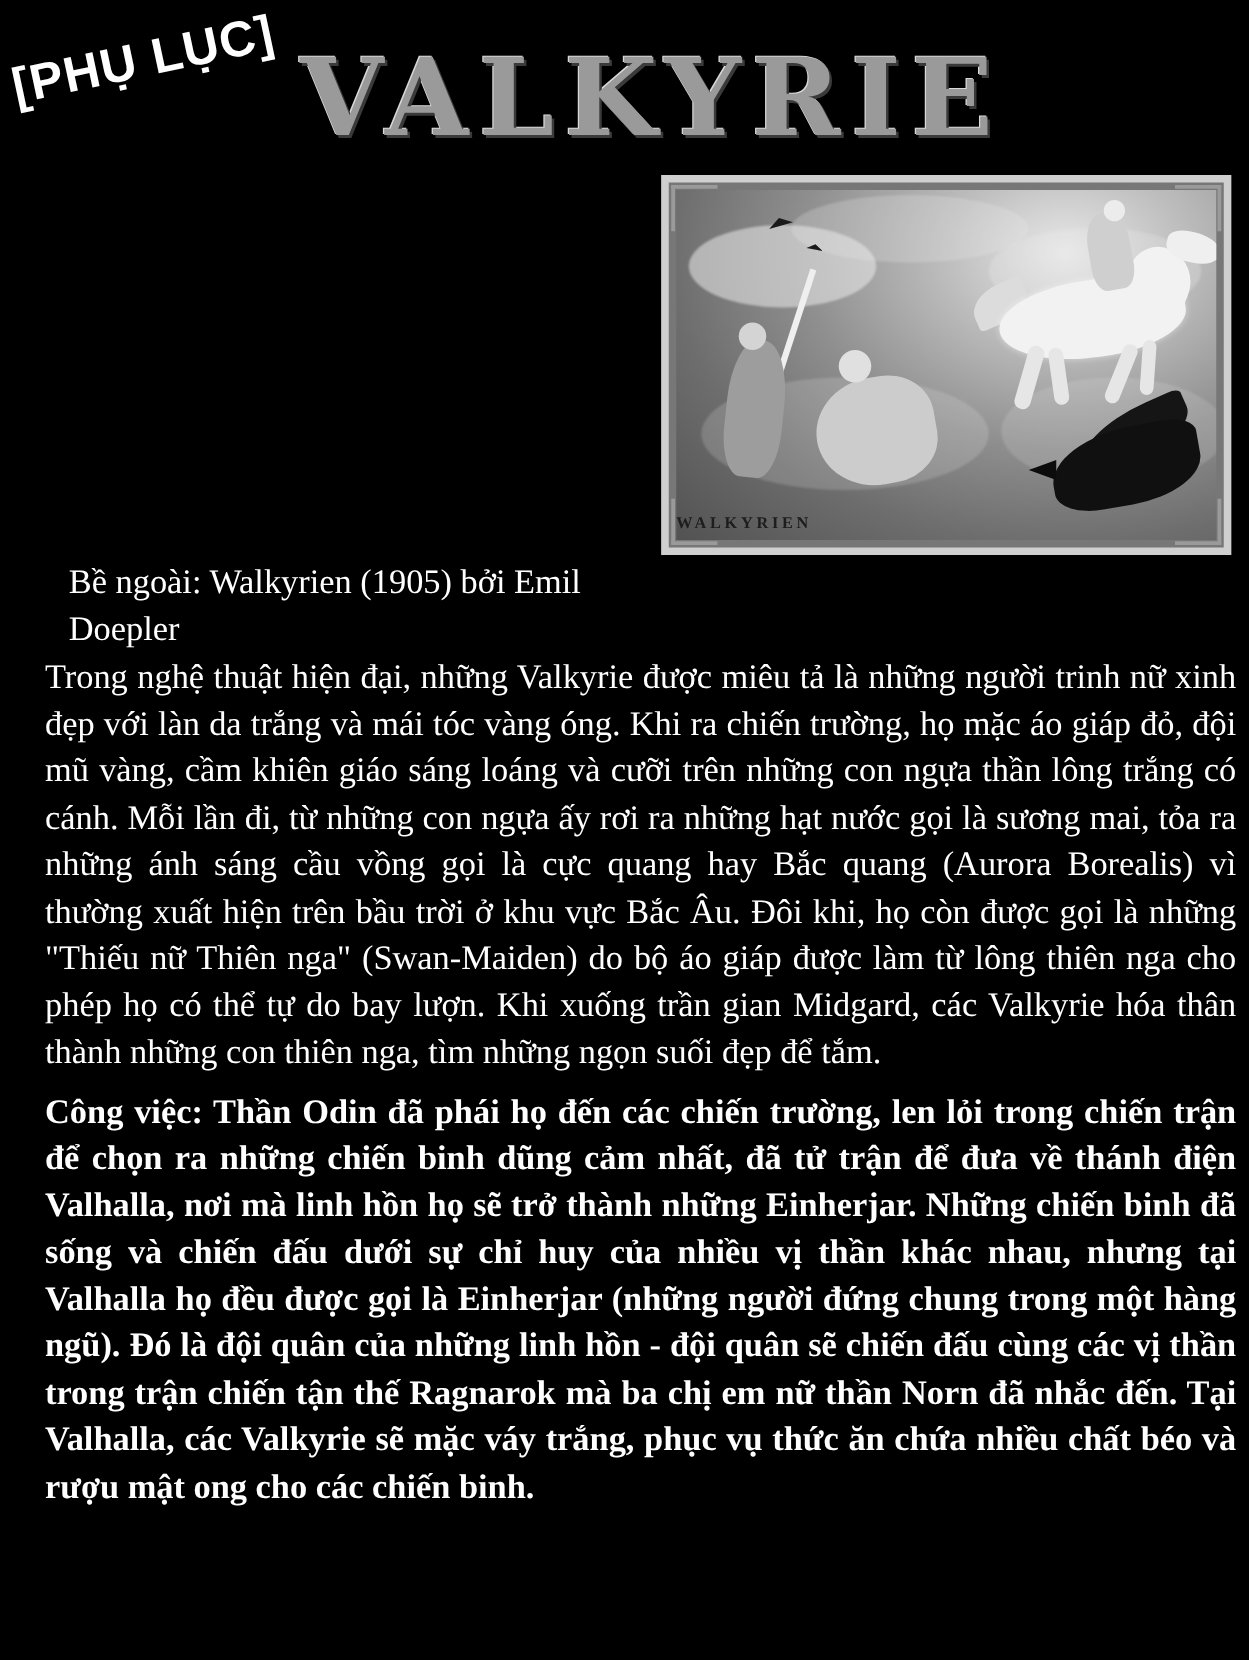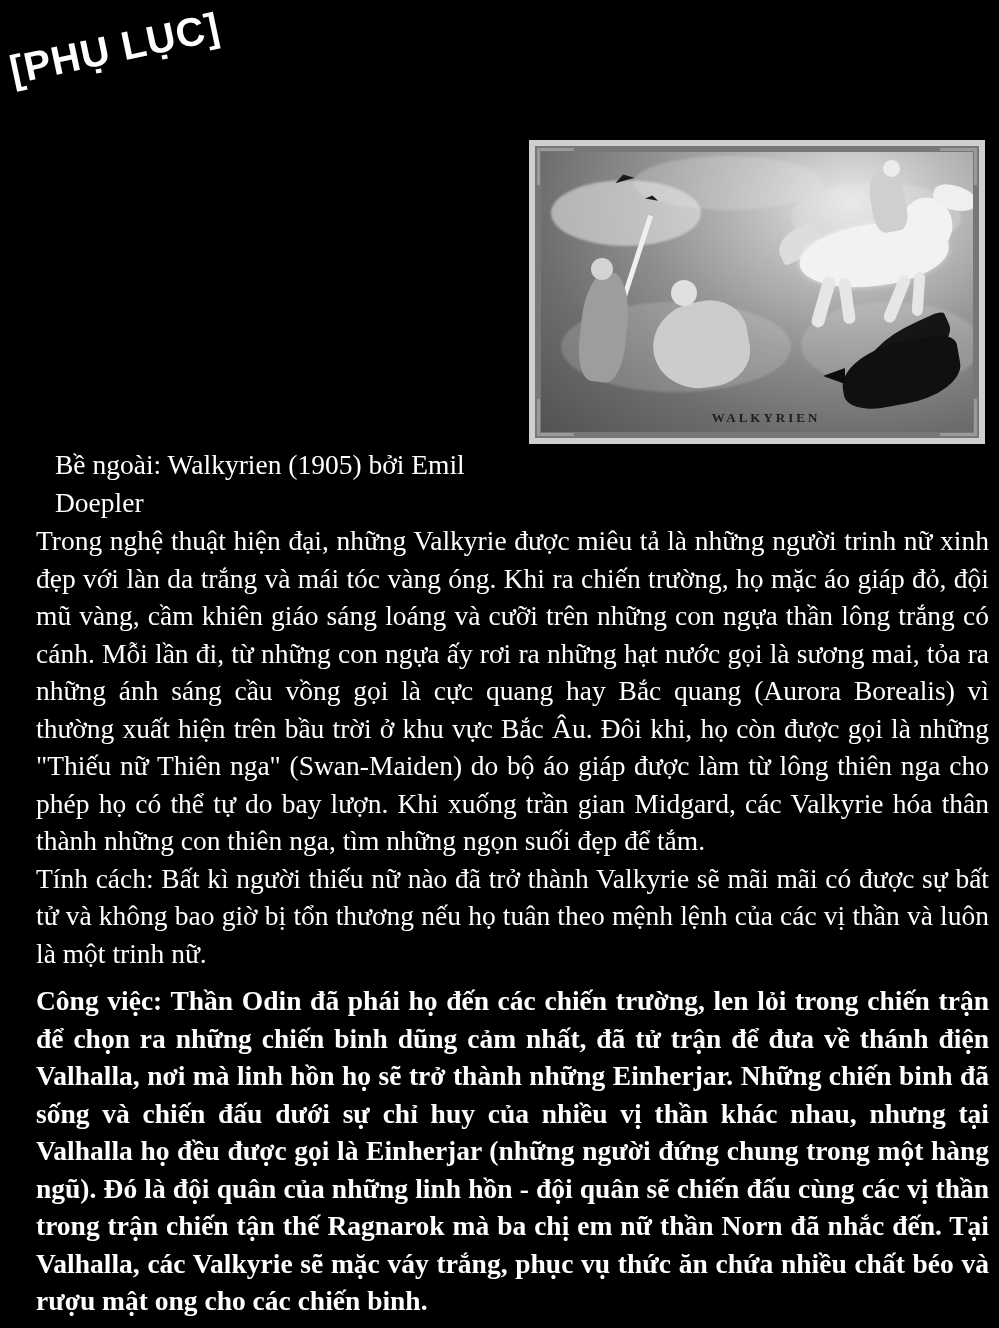--- a/index.html
+++ b/index.html
@@ -199,22 +199,22 @@
     position: absolute;
     left: 282px; top: 216px;
     width: 0; height: 0;
     border-top: 8px solid transparent;
     border-bottom: 8px solid transparent;
     border-right: 22px solid #0c0c0c;
   }
 
   .figure-caption-inner {
     position: absolute;
-    left: 18px; right: 0; bottom: 6px;
-    text-align: center;
+    left: 0; right: 0; bottom: 6px;
+    text-align: left;
     font-family: "Liberation Serif", serif;
     font-size: 13px;
     letter-spacing: 3px;
     color: #1d1d1d;
     font-weight: bold;
   }
   .frame-corner {
     position: absolute;
     width: 34px; height: 34px;
     border: 3px solid #9a9a9a;
@@ -255,20 +255,21 @@
     font-weight: bold;
   }
 </style>
 </head>
 <body>
 
 <div id="page">
 
   <div class="header">
     <div class="prefix-tag">[PHỤ LỤC]</div>
+    <div class="main-title">VALKYRIE</div>
   </div>
 
   <div class="intro">
 
     <div class="intro-figure">
       <div class="figure-frame">
         <div class="frame-corner fc-tl"></div>
         <div class="frame-corner fc-tr"></div>
         <div class="frame-corner fc-bl"></div>
         <div class="frame-corner fc-br"></div>
@@ -311,20 +312,19 @@
     </div>
 
   </div>
 
   <div class="body">
 
     <div class="caption-line">Bề ngoài: Walkyrien (1905) bởi Emil Doepler</div>
 
     <p class="para">Trong nghệ thuật hiện đại, những Valkyrie được miêu tả là những người trinh nữ xinh đẹp với làn da trắng và mái tóc vàng óng. Khi ra chiến trường, họ mặc áo giáp đỏ, đội mũ vàng, cầm khiên giáo sáng loáng và cưỡi trên những con ngựa thần lông trắng có cánh. Mỗi lần đi, từ những con ngựa ấy rơi ra những hạt nước gọi là sương mai, tỏa ra những ánh sáng cầu vồng gọi là cực quang hay Bắc quang (Aurora Borealis) vì thường xuất hiện trên bầu trời ở khu vực Bắc Âu. Đôi khi, họ còn được gọi là những "Thiếu nữ Thiên nga" (Swan-Maiden) do bộ áo giáp được làm từ lông thiên nga cho phép họ có thể tự do bay lượn. Khi xuống trần gian Midgard, các Valkyrie hóa thân thành những con thiên nga, tìm những ngọn suối đẹp để tắm.</p>
 
-    <p class="para">Tính cách: Bất kì người thiếu nữ nào đã trở thành Valkyrie sẽ mãi mãi có được sự bất tử và không bao giờ bị tổn thương nếu họ tuân theo mệnh lệnh của các vị thần và luôn là một trinh nữ.</p>
 
     <div class="spacer-sm"></div>
 
     <p class="para bold-block">Công việc: Thần Odin đã phái họ đến các chiến trường, len lỏi trong chiến trận để chọn ra những chiến binh dũng cảm nhất, đã tử trận để đưa về thánh điện Valhalla, nơi mà linh hồn họ sẽ trở thành những Einherjar. Những chiến binh đã sống và chiến đấu dưới sự chỉ huy của nhiều vị thần khác nhau, nhưng tại Valhalla họ đều được gọi là Einherjar (những người đứng chung trong một hàng ngũ). Đó là đội quân của những linh hồn - đội quân sẽ chiến đấu cùng các vị thần trong trận chiến tận thế Ragnarok mà ba chị em nữ thần Norn đã nhắc đến. Tại Valhalla, các Valkyrie sẽ mặc váy trắng, phục vụ thức ăn chứa nhiều chất béo và rượu mật ong cho các chiến binh.</p>
   </div>
 
 </div>
 
 </body></html>

